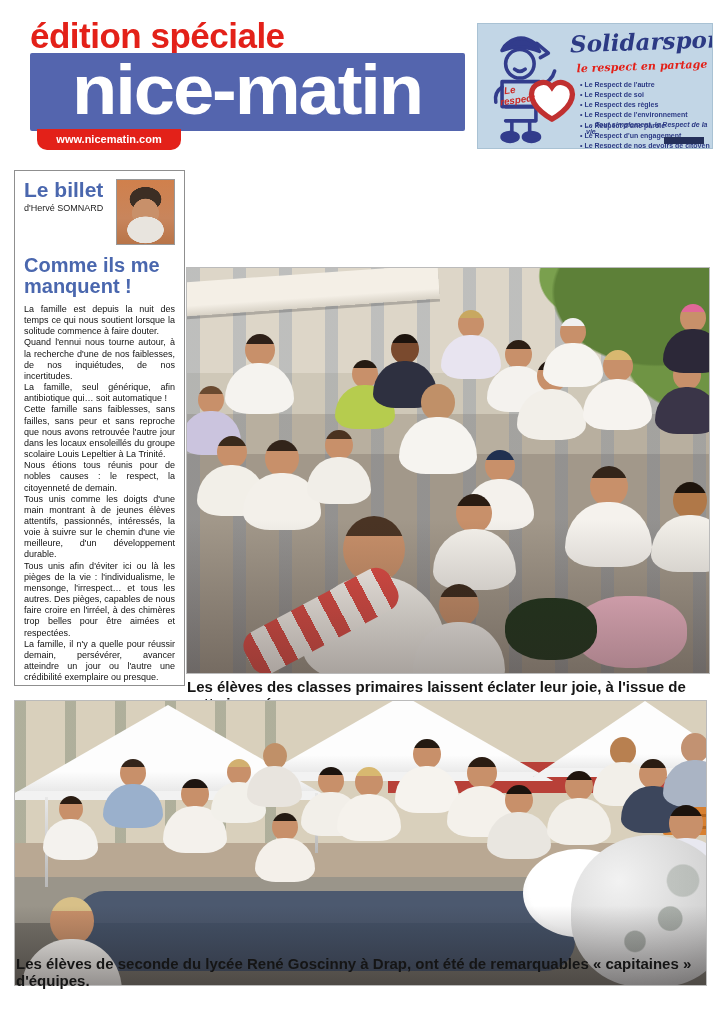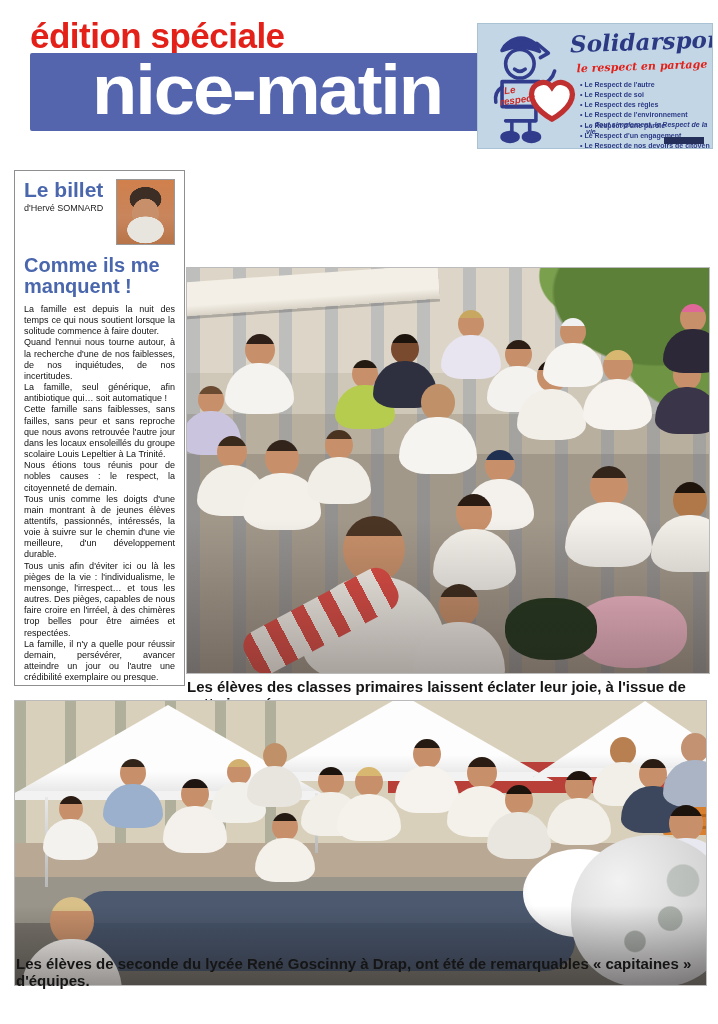--- a/index.html
+++ b/index.html
@@ -4,21 +4,21 @@
 <style>
   html,body{margin:0;padding:0;background:#fff;}
   #page{position:relative;width:718px;height:1024px;background:#fff;overflow:hidden;
         font-family:"Liberation Sans",sans-serif;color:#1a1a1a;}
 
   
   .edition{position:absolute;left:30px;top:16px;font-size:35px;font-weight:bold;
            color:var(--brand-red,#e32119);letter-spacing:-0.5px;}
   .banner{position:absolute;left:30px;top:53px;width:435px;height:78px;
           background:var(--brand-blue,#5465ae);border-radius:2px;display:flex;
-          align-items:center;justify-content:center;padding-left:20px;}
+          align-items:center;justify-content:center;}
   .banner .ttl{color:#fff;font-size:70px;font-weight:bold;letter-spacing:-2px;
                transform:scaleX(1.06);line-height:1;margin-top:-4px;}
   .wwwbox{position:absolute;left:37px;top:129px;width:144px;height:21px;
           background:var(--brand-red,#e32119);border-radius:0 0 10px 10px;color:#fff;
           font-size:11px;font-weight:bold;text-align:center;line-height:21px;}
 
   
   .solid{position:absolute;left:477px;top:23px;width:236px;height:126px;
          background:var(--solid-bg,#c2d6e6);border:1px solid #a9c2d4;box-sizing:border-box;overflow:hidden;}
   .solid .mascot{position:absolute;left:0;top:2px;width:98px;height:122px;}
@@ -108,20 +108,21 @@
 </style>
 </head>
 <body>
 
 <div id="page">
 
   <div class="edition">édition spéciale</div>
   <div class="banner">
     <div class="ttl">nice-matin</div>
   </div>
+  <div class="wwwbox">www.nicematin.com</div>
 
   <div class="solid">
     <svg class="mascot" viewBox="0 0 110 132">
       <g fill="none" stroke="#323c8c" stroke-width="4" stroke-linecap="round" stroke-linejoin="round">
         <path d="M30 20 q16 -16 34 -3 l5 9 q-22 -9 -42 -1 z" fill="#323c8c"></path>
         <path d="M66 17 l13 11 -9 5"></path>
         <circle cx="47" cy="40" r="16"></circle>
         <path d="M41 46 q6 5 12 0"></path>
         <path d="M27 60 h42 v28 h-42 z"></path>
         <path d="M69 64 q14 -4 17 -16"></path>

